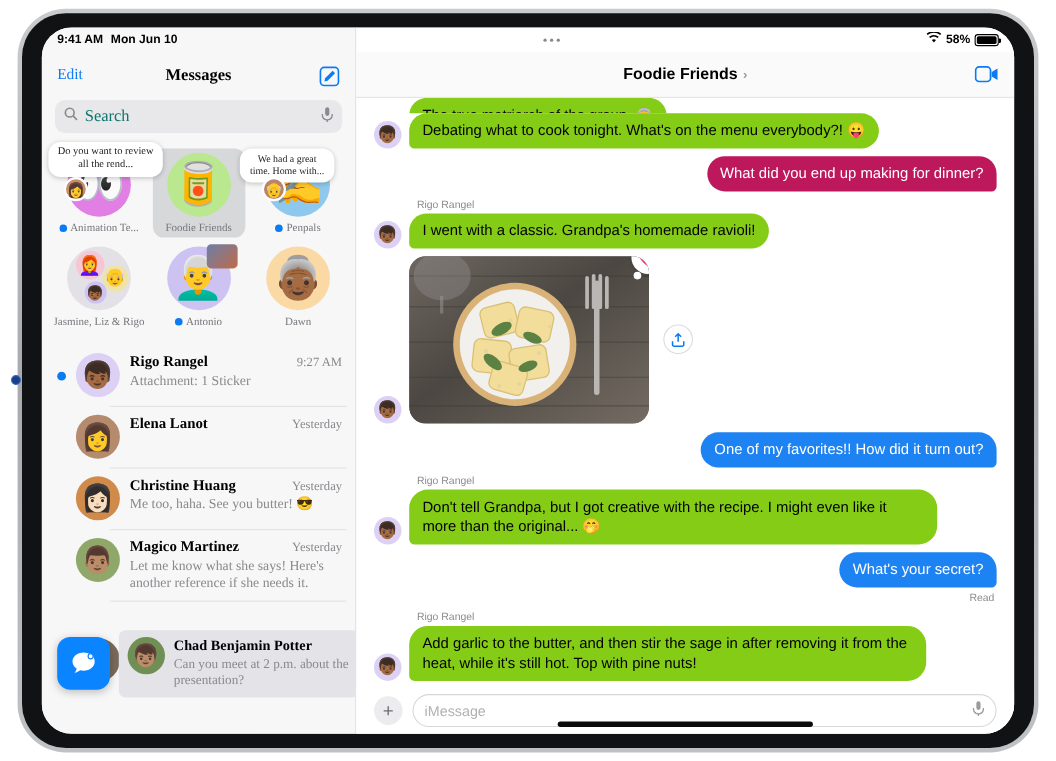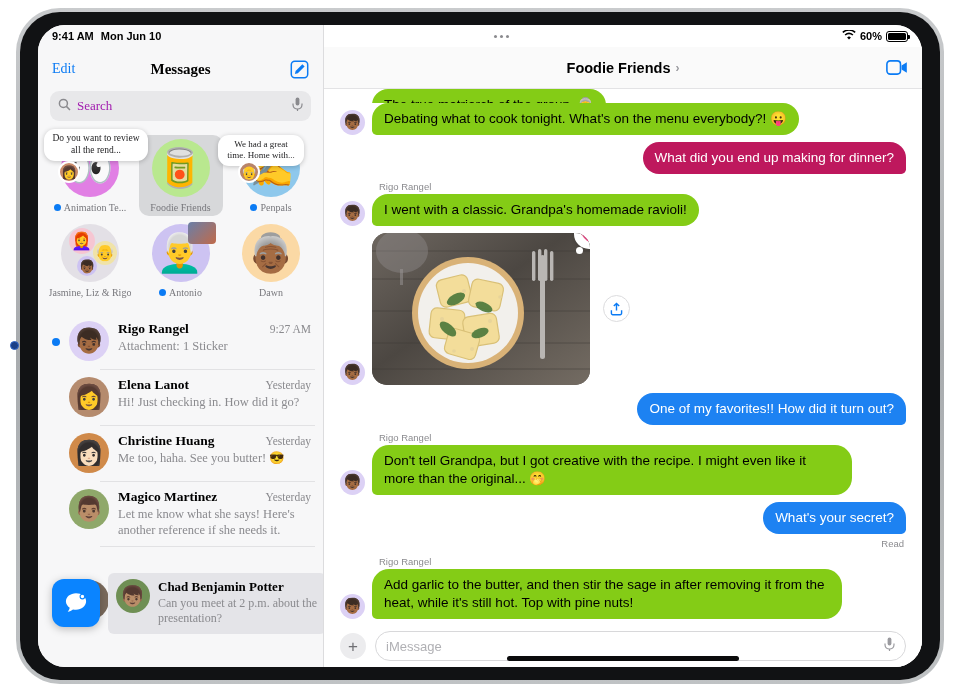--- a/index.html
+++ b/index.html
@@ -82,21 +82,21 @@
     position: absolute; left: 0; right: 0; text-align: center;
     font-size: 15px; font-weight: bold; color: #000;
   }
   .compose-icon { margin-left: auto; color: #0b7bf4; display:flex; }
 
   .search-wrap { padding: 0 12px 8px 12px; }
   .search-field {
     height: 30px; border-radius: 9px; background: #e8e8ea;
     display: flex; align-items: center; padding: 0 8px; gap: 6px;
   }
-  .search-field .ph { font-size: 13px; color: #a21caf; flex: 1; }
+  .search-field .ph { font-size: 15px; color: #0f766e; flex: 1; }
 
   
   .pinned { padding: 6px 10px 6px 10px; position: relative; }
   .pin-row { display: flex; justify-content: space-between; margin-bottom: 4px; }
   .pin-cell {
     width: 84px; display: flex; flex-direction: column; align-items: center;
     padding: 4px 0 3px 0; border-radius: 10px; position: relative;
   }
   .pin-cell.sel { background: #d7d8da; }
   .pin-av {
@@ -265,21 +265,21 @@
             </span>
           </div>
           <div class="sb-right">
             <span>
               <svg width="14" height="11" viewBox="0 0 14 11">
                   <path d="M7 9.6 8.9 7.4a2.9 2.9 0 0 0-3.8 0L7 9.6z" fill="#000"></path>
                   <path d="M3.6 5.6a5.3 5.3 0 0 1 6.8 0l1-1.2a6.9 6.9 0 0 0-8.8 0l1 1.2z" fill="#000"></path>
                   <path d="M1.3 2.9a8.9 8.9 0 0 1 11.4 0l1-1.2a10.5 10.5 0 0 0-13.4 0l1 1.2z" fill="#000"></path>
                 </svg>
             </span>
-            <span class="batt-pct">60%</span>
+            <span class="batt-pct">58%</span>
             <span class="batt-shell">
                 <i class="batt-fill"></i>
               </span>
           </div>
         </div>
 
         <div class="sidebar">
 
           <div class="sb-header">
             <span class="edit-btn">Edit</span>
@@ -400,21 +400,20 @@
             <div class="conv">
               <i class="unread-spacer"></i>
               <div class="c-av" style="background:#b58b6e">
                 <span>👩</span>
               </div>
               <div class="c-body">
                 <div class="c-top">
                   <span class="c-name">Elena Lanot</span>
                   <span class="c-time">Yesterday</span>
                 </div>
-                <div class="c-prev">Hi! Just checking in. How did it go?</div>
               </div>
             </div>
 
             <div class="conv">
               <i class="unread-spacer"></i>
               <div class="c-av" style="background:#d08a4a">
                 <span>👩🏻</span>
               </div>
               <div class="c-body">
                 <div class="c-top">

